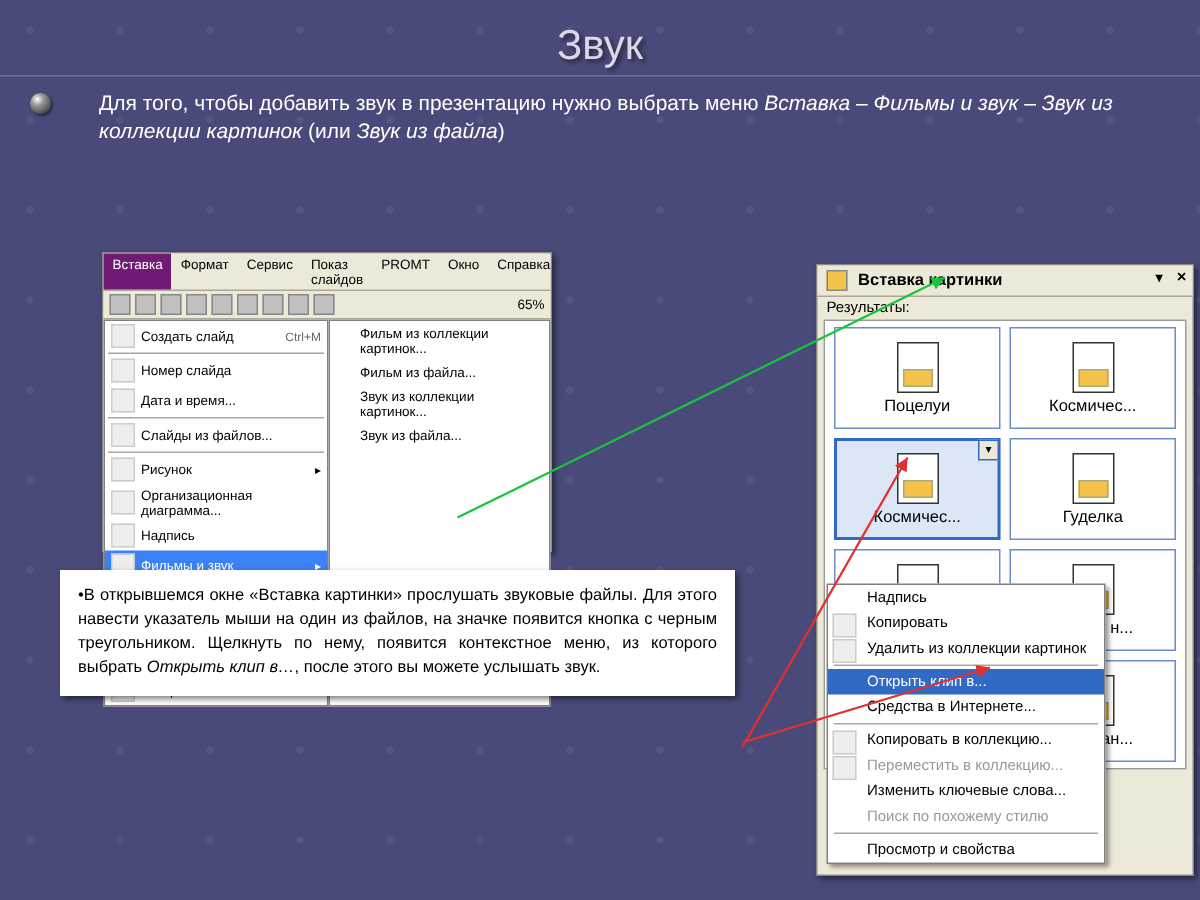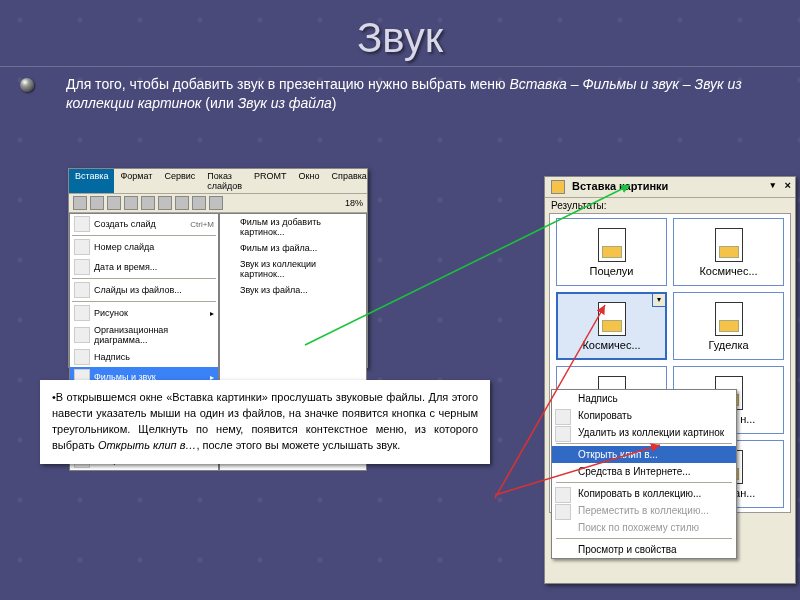--- a/index.html
+++ b/index.html
@@ -8,21 +8,21 @@
     background: #4a4a7a;
     background-image: radial-gradient(circle at 20px 20px, rgba(255,255,255,0.06) 2px, transparent 3px);
     background-size: 60px 60px;
     font-family: Arial, sans-serif;
     color: #fff;
     position: relative;
     overflow: hidden;
   }
   .title {
     text-align: center;
-    font-size: 42px;
+    font-size: 28px;
     color: #d8d8e8;
     padding-top: 14px;
     text-shadow: 2px 2px 3px rgba(0,0,0,0.5);
     border-bottom: 1px solid rgba(255,255,255,0.2);
     padding-bottom: 4px;
     margin-bottom: 8px;
   }
   .intro-row { display: flex; align-items: flex-start; padding: 0 20px; font-size: 14px; line-height: 1.35; gap: 22px; }
   .bullet-ball {
     width: 14px; height: 14px; border-radius: 50%;
@@ -34,21 +34,21 @@
   .intro-text .em { font-style: italic; }
   .left-shot {
     position: absolute; left: 68px; top: 168px;
     width: 300px; height: 200px;
     background: #ece9d8; border: 1px solid #888;
     font-size: 9px; color: #000;
     box-shadow: 2px 2px 4px rgba(0,0,0,0.5);
   }
   .menubar { background: #ece9d8; border-bottom: 1px solid #aca899; display: flex; }
   .menubar span { padding: 2px 6px; }
-  .menubar span.active { background: #0369a1; color: #fff; }
+  .menubar span.active { background: #701a75; color: #fff; }
   .toolbar { background: #ece9d8; border-bottom: 1px solid #aca899; padding: 2px 4px; display: flex; gap: 3px; align-items: center; }
   .tb-ico { width: 14px; height: 14px; background: #c0c0c0; border: 1px solid #888; }
   .menu-body { display: flex; }
   .pmenu { width: 150px; background: #fff; border: 1px solid #808080; }
   .pmenu .mitem { display: flex; align-items: center; padding: 2px 4px; border-bottom: 0; }
   .pmenu .mitem .mico { width: 16px; height: 16px; margin-right: 4px; background: #eee; border: 1px solid #ccc; flex: none; }
   .pmenu .mitem.sel { background: #3b82f6; color: #fff; }
   .pmenu .mitem .arrow { margin-left: auto; font-size: 8px; }
   .pmenu .mitem .shortcut { margin-left: auto; color: #666; font-size: 8px; }
   .pmenu .sep { height: 1px; background: #aca899; margin: 1px 2px; }
@@ -118,21 +118,21 @@
   <div class="toolbar">
     <div class="tb-ico"></div>
     <div class="tb-ico"></div>
     <div class="tb-ico"></div>
     <div class="tb-ico"></div>
     <div class="tb-ico"></div>
     <div class="tb-ico"></div>
     <div class="tb-ico"></div>
     <div class="tb-ico"></div>
     <div class="tb-ico"></div>
-    <span style="margin-left:auto">18%</span>
+    <span style="margin-left:auto">65%</span>
   </div>
   <div class="menu-body">
     <div class="pmenu">
       <div class="mitem">
           <div class="mico"></div>
           <span>Создать слайд</span>
           <span class="shortcut">Ctrl+M</span>
         </div>
       <div class="sep"></div>
       <div class="mitem">
@@ -180,21 +180,21 @@
           <span>Объект...</span>
         </div>
       <div class="sep"></div>
       <div class="mitem">
           <div class="mico"></div>
           <span>Гиперссылка...</span>
           <span class="shortcut">Ctrl+K</span>
         </div>
     </div>
     <div class="submenu">
-      <div class="mitem">Фильм из добавить картинок...</div>
+      <div class="mitem">Фильм из коллекции картинок...</div>
       <div class="mitem">Фильм из файла...</div>
       <div class="sep"></div>
       <div class="mitem">Звук из коллекции картинок...</div>
       <div class="mitem">Звук из файла...</div>
     </div>
     <div class="workspace"></div>
   </div>
 </div>
 
 <div class="body-text">
@@ -243,20 +243,21 @@
   <div class="ctx">
     <div class="citem"><span>Надпись</span></div>
     <div class="citem"><div class="cico"></div><span>Копировать</span></div>
     <div class="citem"><div class="cico"></div><span>Удалить из коллекции картинок</span></div>
     <div class="csep"></div>
     <div class="citem hl"><span>Открыть клип в...</span></div>
     <div class="citem"><span>Средства в Интернете...</span></div>
     <div class="csep"></div>
     <div class="citem"><div class="cico"></div><span>Копировать в коллекцию...</span></div>
     <div class="citem" style="color:#999"><div class="cico"></div><span>Переместить в коллекцию...</span></div>
+    <div class="citem"><span>Изменить ключевые слова...</span></div>
     <div class="citem" style="color:#999"><span>Поиск по похожему стилю</span></div>
     <div class="csep"></div>
     <div class="citem"><span>Просмотр и свойства</span></div>
   </div>
 </div>
 
 <svg class="overlay" width="800" height="600">
   <defs>
     <marker id="ah-g" markerWidth="8" markerHeight="8" refX="6" refY="3" orient="auto">
         <path d="M0,0 L6,3 L0,6 Z" fill="#18c43a"></path>

